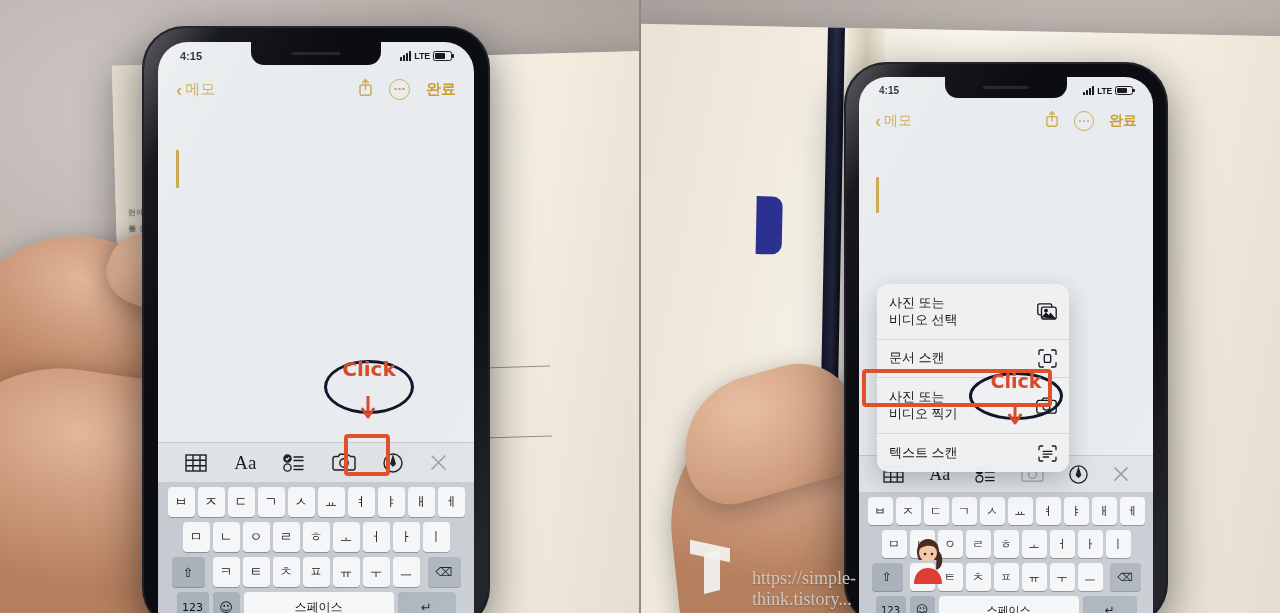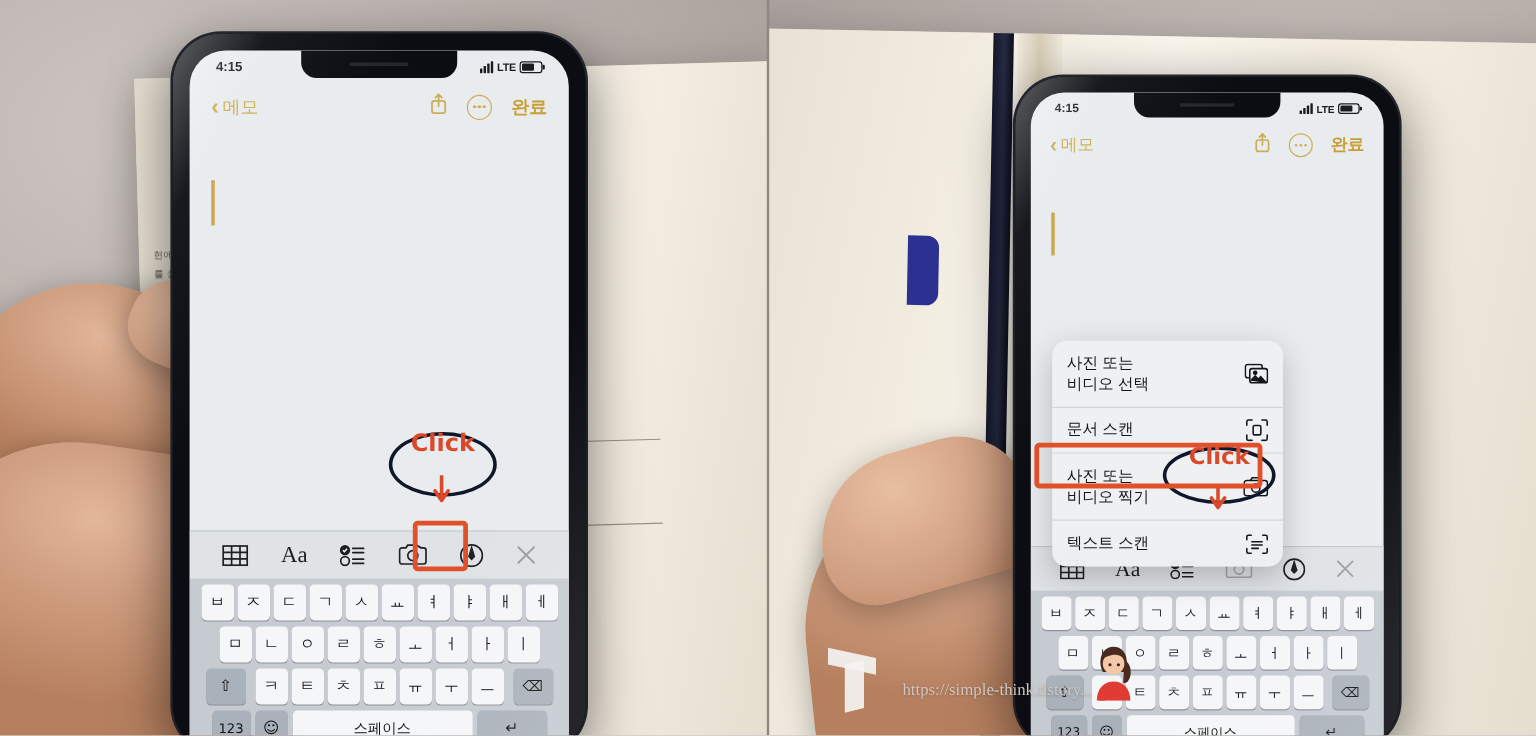--- a/index.html
+++ b/index.html
@@ -605,21 +605,21 @@
       </svg>
     </div>
     <div class="ann ann-rect" style="left:222px; top:369px; width:190px; height:38px;"></div>
   </div>
 
   <div class="seam"></div>
 
   <div class="wm" style="left:690px; top:534px; width:260px; height:72px;">
     <div class="wm-cube" style="left:0; top:10px; width:40px; height:14px; transform:skewY(12deg);"></div>
     <div class="wm-cube" style="left:14px; top:18px; width:16px; height:40px; transform:skewY(-14deg);"></div>
-    <div class="wm-url" style="position:absolute; left:62px; top:34px; font-size:14px;">https://simple-think.tistory...</div>
+    <div class="wm-url" style="position:absolute; left:62px; top:34px; font-size:18px;">https://simple-think.tistory...</div>
     <div class="wm-avatar" style="left:214px; top:0px; width:48px; height:50px;">
       <svg width="48" height="50" viewBox="0 0 48 50">
         <path d="M13 18c0-8 4.5-13 11-13s11 5 11 13c0 3-1 6-2 8h-18c-1-2-2-5-2-8z" fill="#4a2a20"></path>
         <path d="M33 16c4 2 6 7 5 13-1 5-4 7-6 6z" fill="#4a2a20"></path>
         <circle cx="24" cy="19" r="9" fill="#f4c7a6"></circle>
         <path d="M14 15c2-7 7-10 12-9 5 1 7 5 7 9-3-3-7-4-11-3-3 .8-6 2-8 3z" fill="#4a2a20"></path>
         <path d="M10 50c0-10 6-16 14-16s14 6 14 16z" fill="#e03c33"></path>
         <path d="M17 36c-3 3-5 8-5 14h5z" fill="#e03c33"></path>
         <circle cx="21" cy="20" r="1.3" fill="#36211a"></circle>
         <circle cx="28" cy="20" r="1.3" fill="#36211a"></circle>

